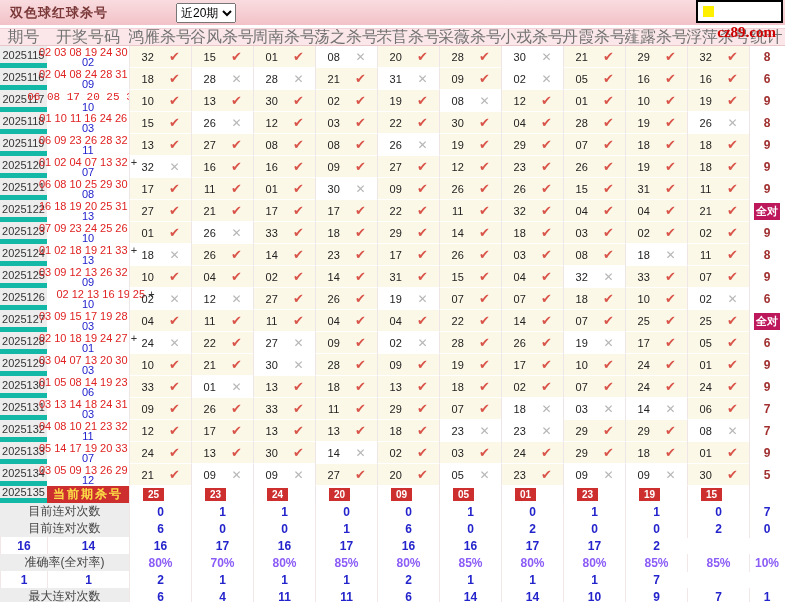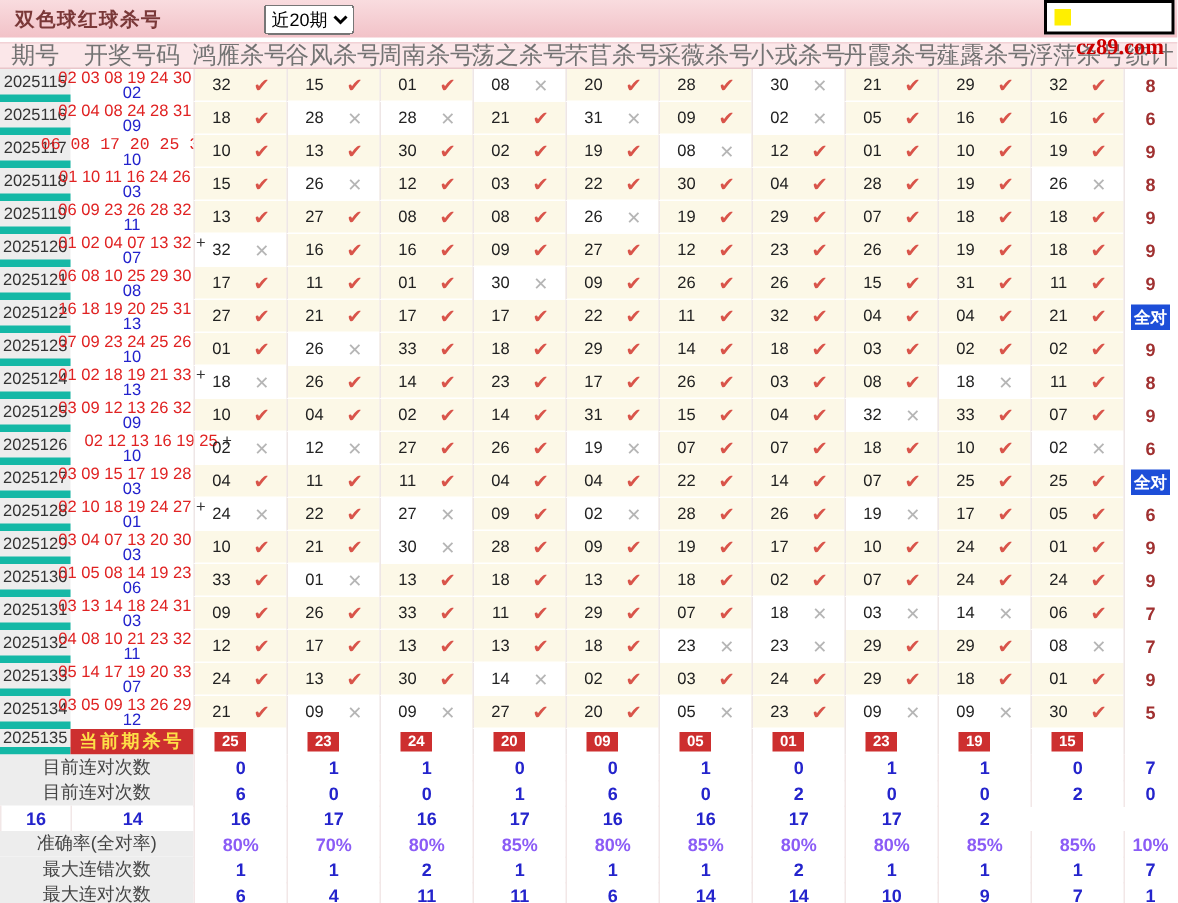--- a/index.html
+++ b/index.html
@@ -27,21 +27,21 @@
   .reds{color:#e02222;}
   .plus{color:#333;}
   .blue{color:#2222cc;}
   .kill{border-left:1px solid #eee6e6;}
   .kill .num{width:46%;text-align:center;font-size:11px;color:#222;}
   .kill .mark{width:42%;text-align:center;}
   .hit{background:#fcf8e7;border-bottom:1px solid #fff;}
   .check{color:#d9544a;font-size:13px;font-weight:bold;}
   .cross{color:#b5b5b5;font-size:12px;}
   .stat{border-left:1px solid #eee6e6;font-size:12px;font-weight:bold;color:#a03030;}
-  .allok{background:#1d4ed8;color:#fff;font-size:11px;font-weight:bold;padding:1px 2px;}
+  .allok{background:#be185d;color:#fff;font-size:11px;font-weight:bold;padding:1px 2px;}
   
   .crow{height:17px;}
   .curlabel{background:#cd2f2f;color:#fde047;font-weight:bold;font-size:12px;display:flex;
             align-items:center;justify-content:center;letter-spacing:2px;}
   .curkill{display:flex;align-items:center;border-left:1px solid #eee6e6;}
   .badge{background:#cd2f2f;color:#fff;font-size:10px;font-weight:bold;width:21px;height:13px;
          display:flex;align-items:center;justify-content:center;margin-left:13px;}
   
   .srow{height:17px;}
   .slabel{grid-column:1/3;background:#ededed;border-bottom:1px solid #fff;font-size:12px;color:#444;
@@ -1128,21 +1128,20 @@
       <div class="sval">85%</div>
       <div class="sval">80%</div>
       <div class="sval">85%</div>
       <div class="sval">80%</div>
       <div class="sval">80%</div>
       <div class="sval">85%</div>
       <div class="sval">85%</div>
       <div class="sval">10%</div>
     </div>
     <div class="row srow">
-      <div class="slabel">最大连错次数</div>
       <div class="sval">1</div>
       <div class="sval">1</div>
       <div class="sval">2</div>
       <div class="sval">1</div>
       <div class="sval">1</div>
       <div class="sval">1</div>
       <div class="sval">2</div>
       <div class="sval">1</div>
       <div class="sval">1</div>
       <div class="sval">1</div>

